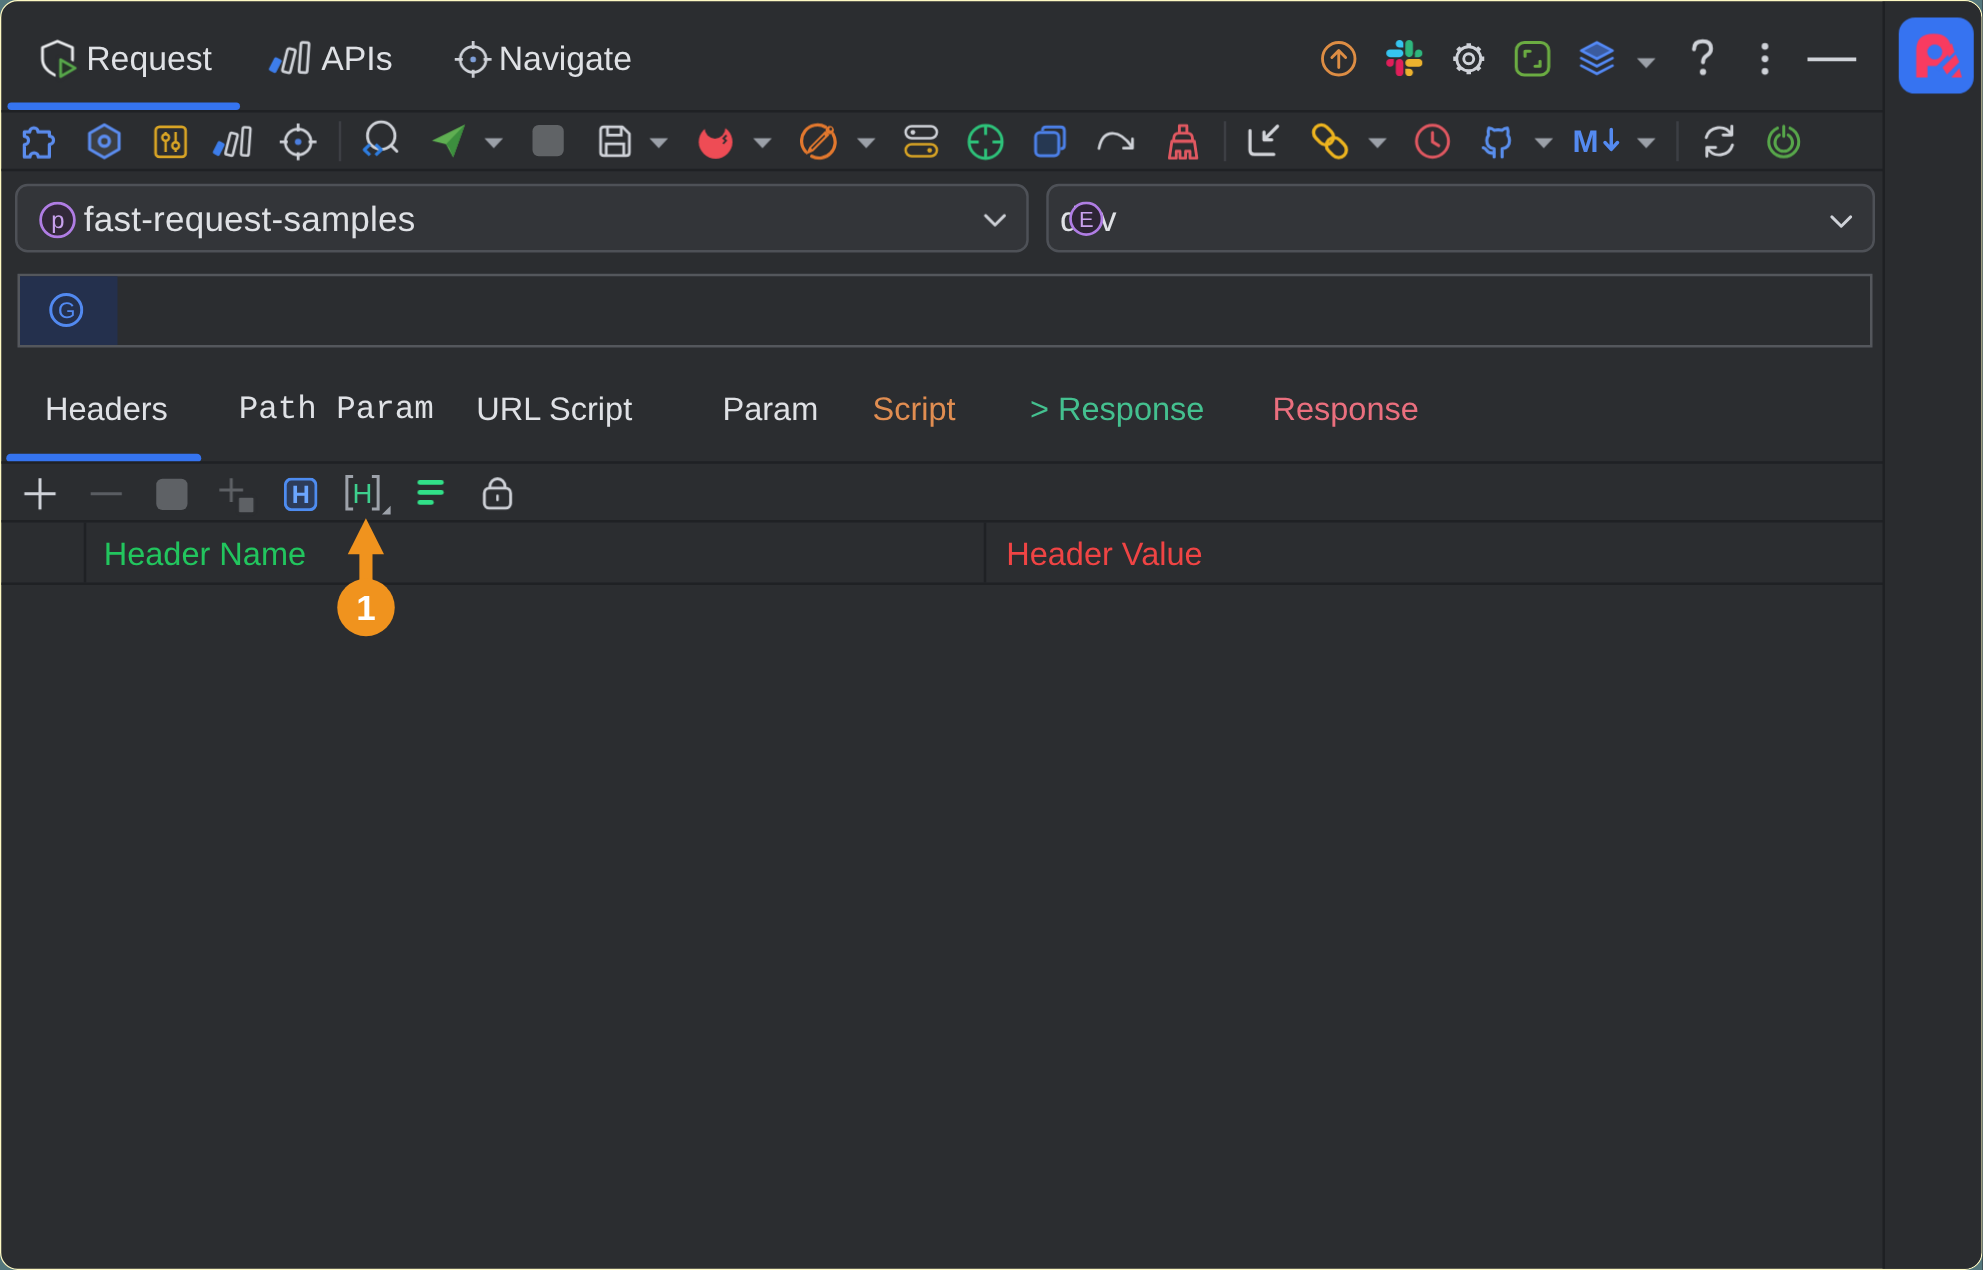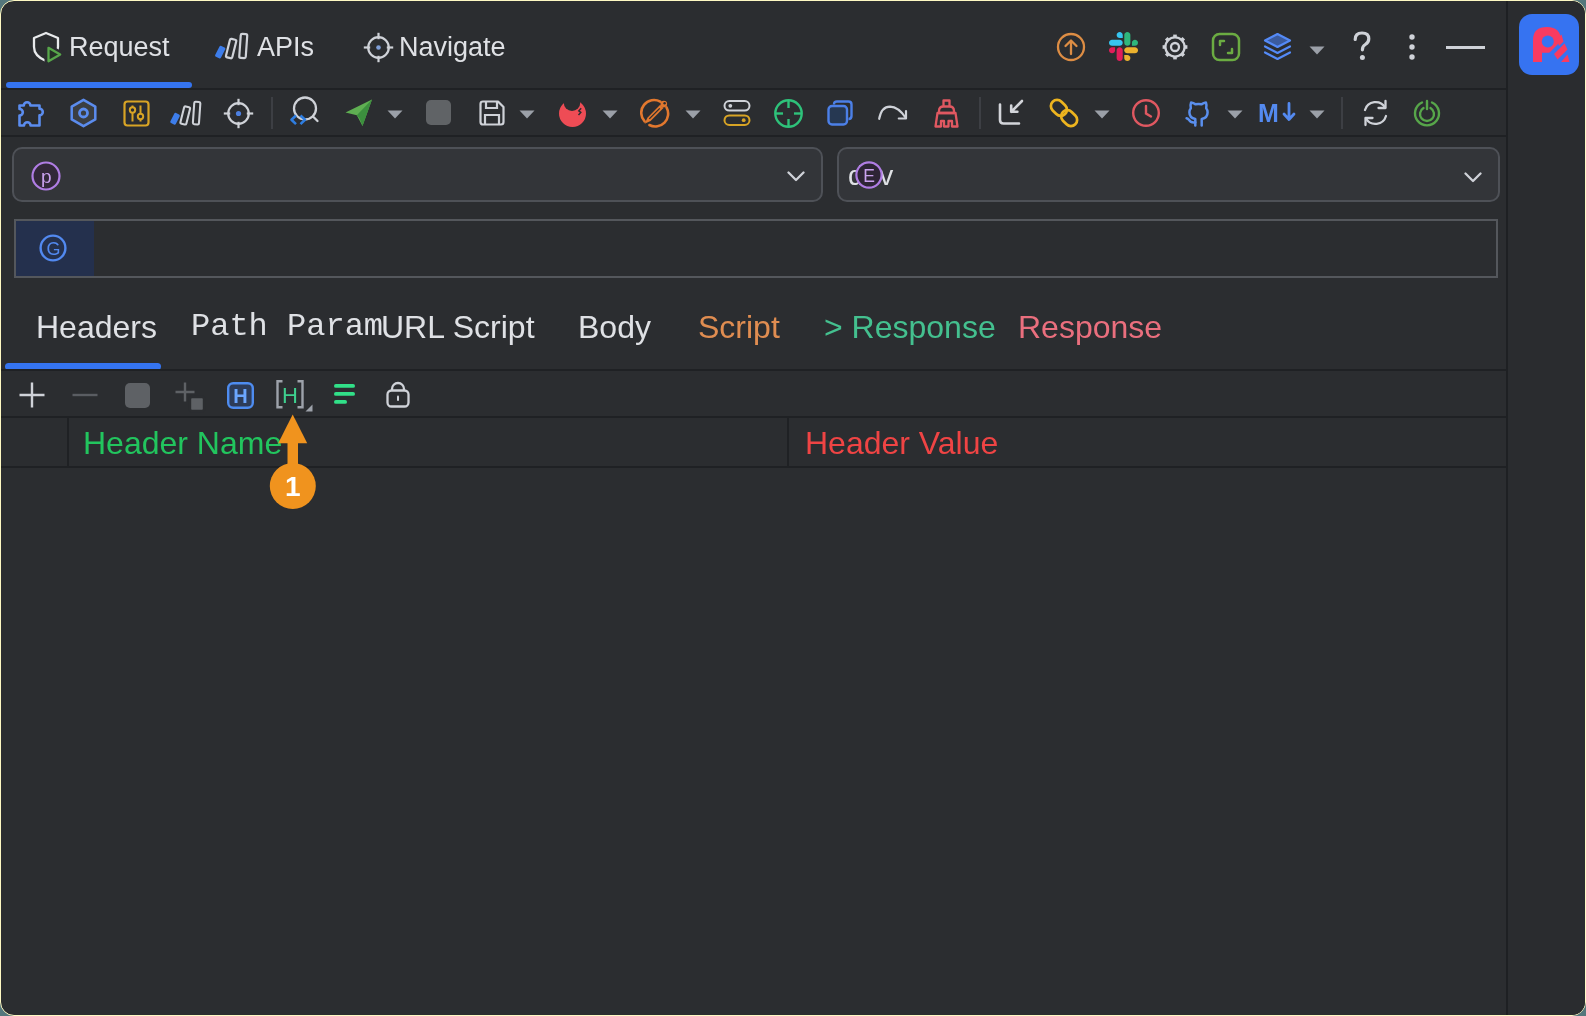--- a/index.html
+++ b/index.html
@@ -1,21 +1,21 @@
 <!DOCTYPE html>
 <html><head>
 <meta charset="utf-8">
 <style>
   html,body{margin:0;padding:0;}
   body{width:1586px;height:1016px;background:#54777c;font-family:"Liberation Sans",sans-serif;overflow:hidden;position:relative;}
   .win{position:absolute;left:0;top:0;width:1584px;height:1014px;border:1px solid #fef9c3;border-radius:14px;background:#2b2d30;overflow:hidden;}
   .strip{position:absolute;left:1507px;top:0;width:79px;height:1016px;background:#2a2c2f;}
   .vdiv{position:absolute;left:1505px;top:0;width:2px;height:1016px;background:#1e2023;}
   .hline{position:absolute;left:0;height:2px;background:#1f2124;}
-  .txt{position:absolute;transform:translateZ(0);color:#dfe1e5;font-size:32px;line-height:30px;white-space:nowrap;}
+  .txt{position:absolute;transform:translateZ(0);color:#dfe1e5;font-size:26px;line-height:30px;white-space:nowrap;}
   .ic{position:absolute;transform:translateZ(0);}
   .sep{position:absolute;width:2px;height:32px;top:96px;background:#3d3f44;}
   .sel{position:absolute;top:146px;height:55px;background:#333539;border:2px solid #4e5157;border-radius:10px;box-sizing:border-box;}
 </style>
 </head>
 <body>
 <div class="win">
 
   <div class="txt" style="left:68px;top:31px;font-size:27px;line-height:31px;">Request</div>
   <div class="txt" style="left:256px;top:31px;font-size:27px;line-height:31px;text-align:center;">APIs</div>
@@ -266,20 +266,21 @@
   </svg>
 
   <svg class="ic" style="left:1411px;top:97px;" width="30" height="30" viewBox="0 0 30 30">
     <path d="M10 4.5 A12 12 0 1 0 20 4.5" fill="none" stroke="#57a64a" stroke-width="2.4" stroke-linecap="round"></path>
     <path d="M11.5 10 A7 7 0 1 0 18.5 10" fill="none" stroke="#57a64a" stroke-width="2.4" stroke-linecap="round"></path>
     <line x1="15" y1="3" x2="15" y2="11" stroke="#57a64a" stroke-width="2.4" stroke-linecap="round"></line>
   </svg>
 
   <div class="sel" style="left:11px;width:811px;"></div>
   <div class="sel" style="left:836px;width:663px;"></div>
+  <div class="txt" style="left:66px;top:158px;font-size:28px;line-height:34px;letter-spacing:0.2px;">fast-request-samples</div>
   <div class="txt" style="left:847px;top:158px;font-size:28px;line-height:34px;">dev</div>
 
   <svg class="ic" style="left:30px;top:160px;" width="30" height="30" viewBox="0 0 30 30">
     <circle cx="15" cy="15" r="13.5" fill="#322839" stroke="#b07de4" stroke-width="2.2"></circle>
     <text x="15.2" y="21.5" font-family="Liberation Sans" font-size="19" fill="#c9a1ee" text-anchor="middle">p</text>
   </svg>
 
   <svg class="ic" style="left:786px;top:170px;" width="18" height="11" viewBox="0 0 18 11">
     <path d="M1.5 1.5 L9 9 L16.5 1.5" fill="none" stroke="#cfd2d8" stroke-width="2.3" stroke-linecap="round" stroke-linejoin="round"></path>
   </svg>
@@ -297,21 +298,21 @@
   <div style="position:absolute;left:15px;top:220px;width:78px;height:55px;background:#24304d;"></div>
 
   <svg class="ic" style="left:38px;top:233px;" width="28" height="28" viewBox="0 0 28 28">
     <circle cx="14" cy="14" r="12.4" fill="none" stroke="#5289f0" stroke-width="2.4"></circle>
     <text x="14.4" y="20.8" font-family="Liberation Sans" font-size="18" fill="#5289f0" text-anchor="middle">G</text>
   </svg>
 
   <div class="txt" style="left:35px;top:311px;">Headers</div>
   <div class="txt" style="left:190px;top:311px;font-family:Liberation Mono, monospace;">Path Param</div>
   <div class="txt" style="left:380px;top:311px;">URL Script</div>
-  <div class="txt" style="left:577px;top:311px;">Body</div>
+  <div class="txt" style="left:577px;top:311px;">Param</div>
   <div class="txt" style="left:697px;top:311px;color:#e08d51;">Script</div>
   <div class="txt" style="left:823px;top:311px;color:#44c08f;">&gt; Response</div>
   <div class="txt" style="left:1017px;top:311px;color:#ea6f7e;">Response</div>
   <div style="position:absolute;left:4px;top:362px;width:156px;height:7px;border-radius:3.5px;background:#3574f0;"></div>
   <div class="hline" style="top:368px;width:1506px;"></div>
 
   <div class="hline" style="top:415px;width:1506px;"></div>
   <svg class="ic" style="left:17px;top:380px;" width="28" height="28" viewBox="0 0 28 28">
     <path d="M14 1.5 V26.5 M1.5 14 H26.5" stroke="#cfd2d8" stroke-width="2.4"></path>
   </svg>

